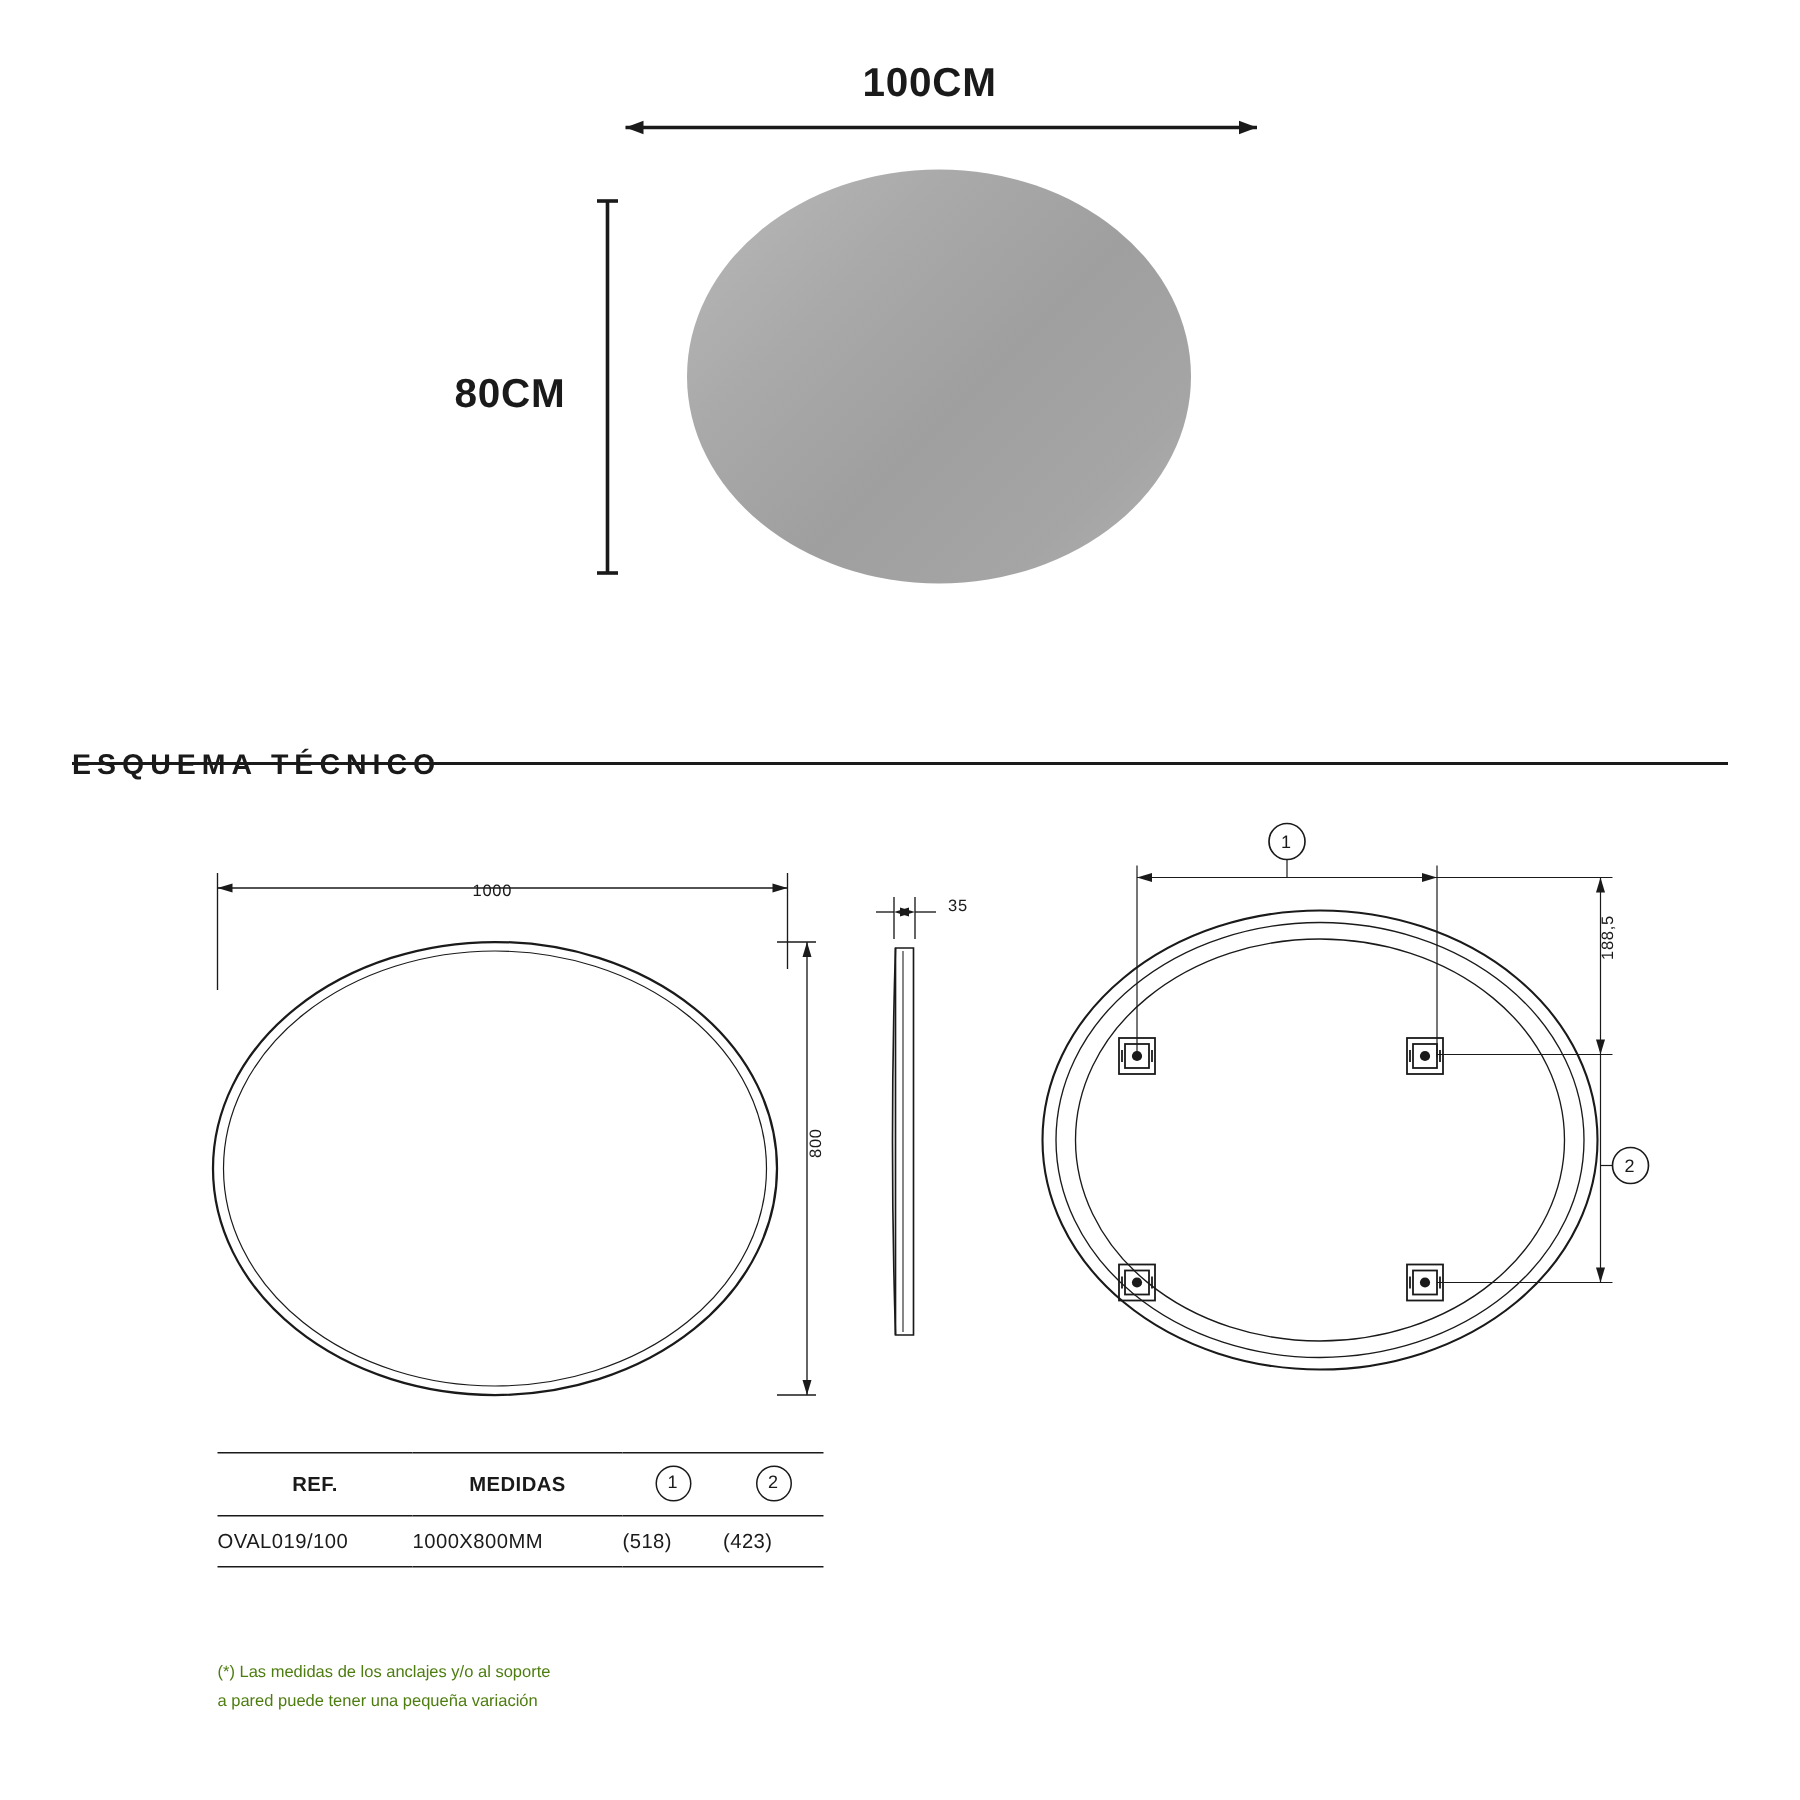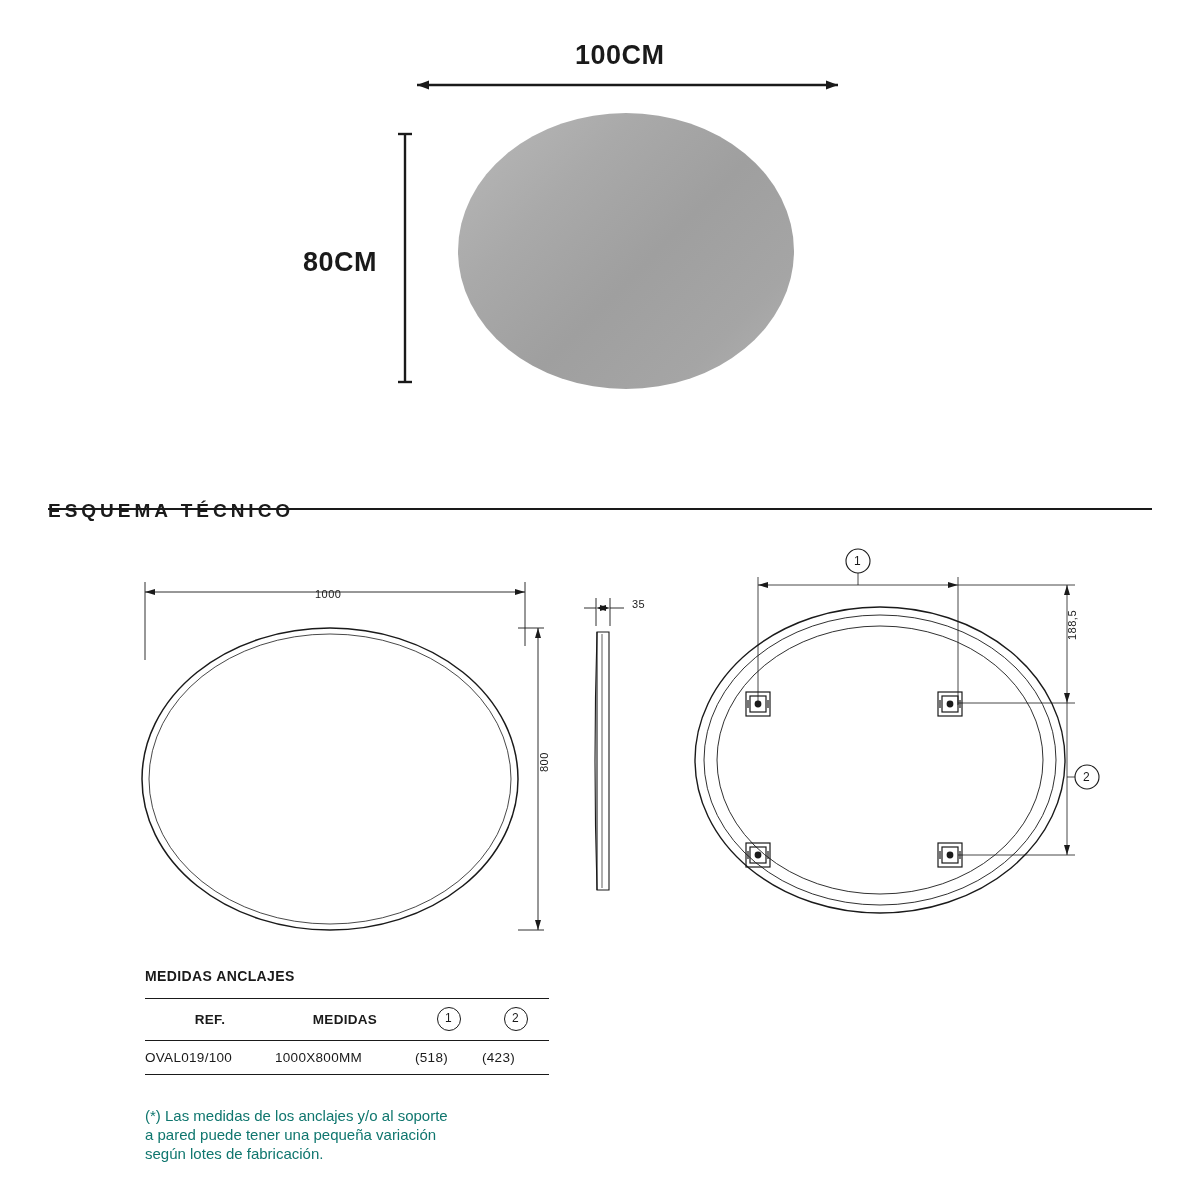--- a/index.html
+++ b/index.html
@@ -131,23 +131,23 @@
     border: 1.4px solid #1a1a1a;
     border-radius: 50%;
     font-size: 12px;
     font-weight: normal;
     text-align: center;
   }
 
   #footnote {
     position: absolute;
     left: 145px; top: 1106px;
-    font-size: 15px;
+    font-size: 11px;
     line-height: 19px;
-    color: #0f766e;
+    color: #4d7c0f;
     width: 420px;
   }
 </style>
 </head>
 <body>
 
 <div id="top-section">
 
   <div class="dim-label-top" id="top-width-label">100CM</div>
 
@@ -262,21 +262,20 @@
         <line x1="270" y1="306" x2="270" y2="314"></line>
     </g>
   </svg>
 
   <div class="tiny-dim" style="left:854px; top:34px; font-size:12px;">1</div>
   <div class="tiny-dim" style="left:1083px; top:250px; font-size:12px;">2</div>
   <div class="tiny-dim vert" style="left:1066px; top:120px;">188,5</div>
 </div>
 
 <div id="table-block">
-  <div id="table-title">MEDIDAS ANCLAJES</div>
 
   <table class="anchors">
     <thead>
       <tr>
         <th class="col-ref">REF.</th>
         <th class="col-med">MEDIDAS</th>
         <th class="col-n">
           <span class="circle-num">1</span>
         </th>
         <th class="col-n">
@@ -291,14 +290,13 @@
         <td>(518)</td>
         <td>(423)</td>
       </tr>
     </tbody>
   </table>
 </div>
 
 <div id="footnote">
   <div>(*) Las medidas de los anclajes y/o al soporte</div>
   <div>a pared puede tener una pequeña variación</div>
-  <div>según lotes de fabricación.</div>
 </div>
 
 </body></html>

